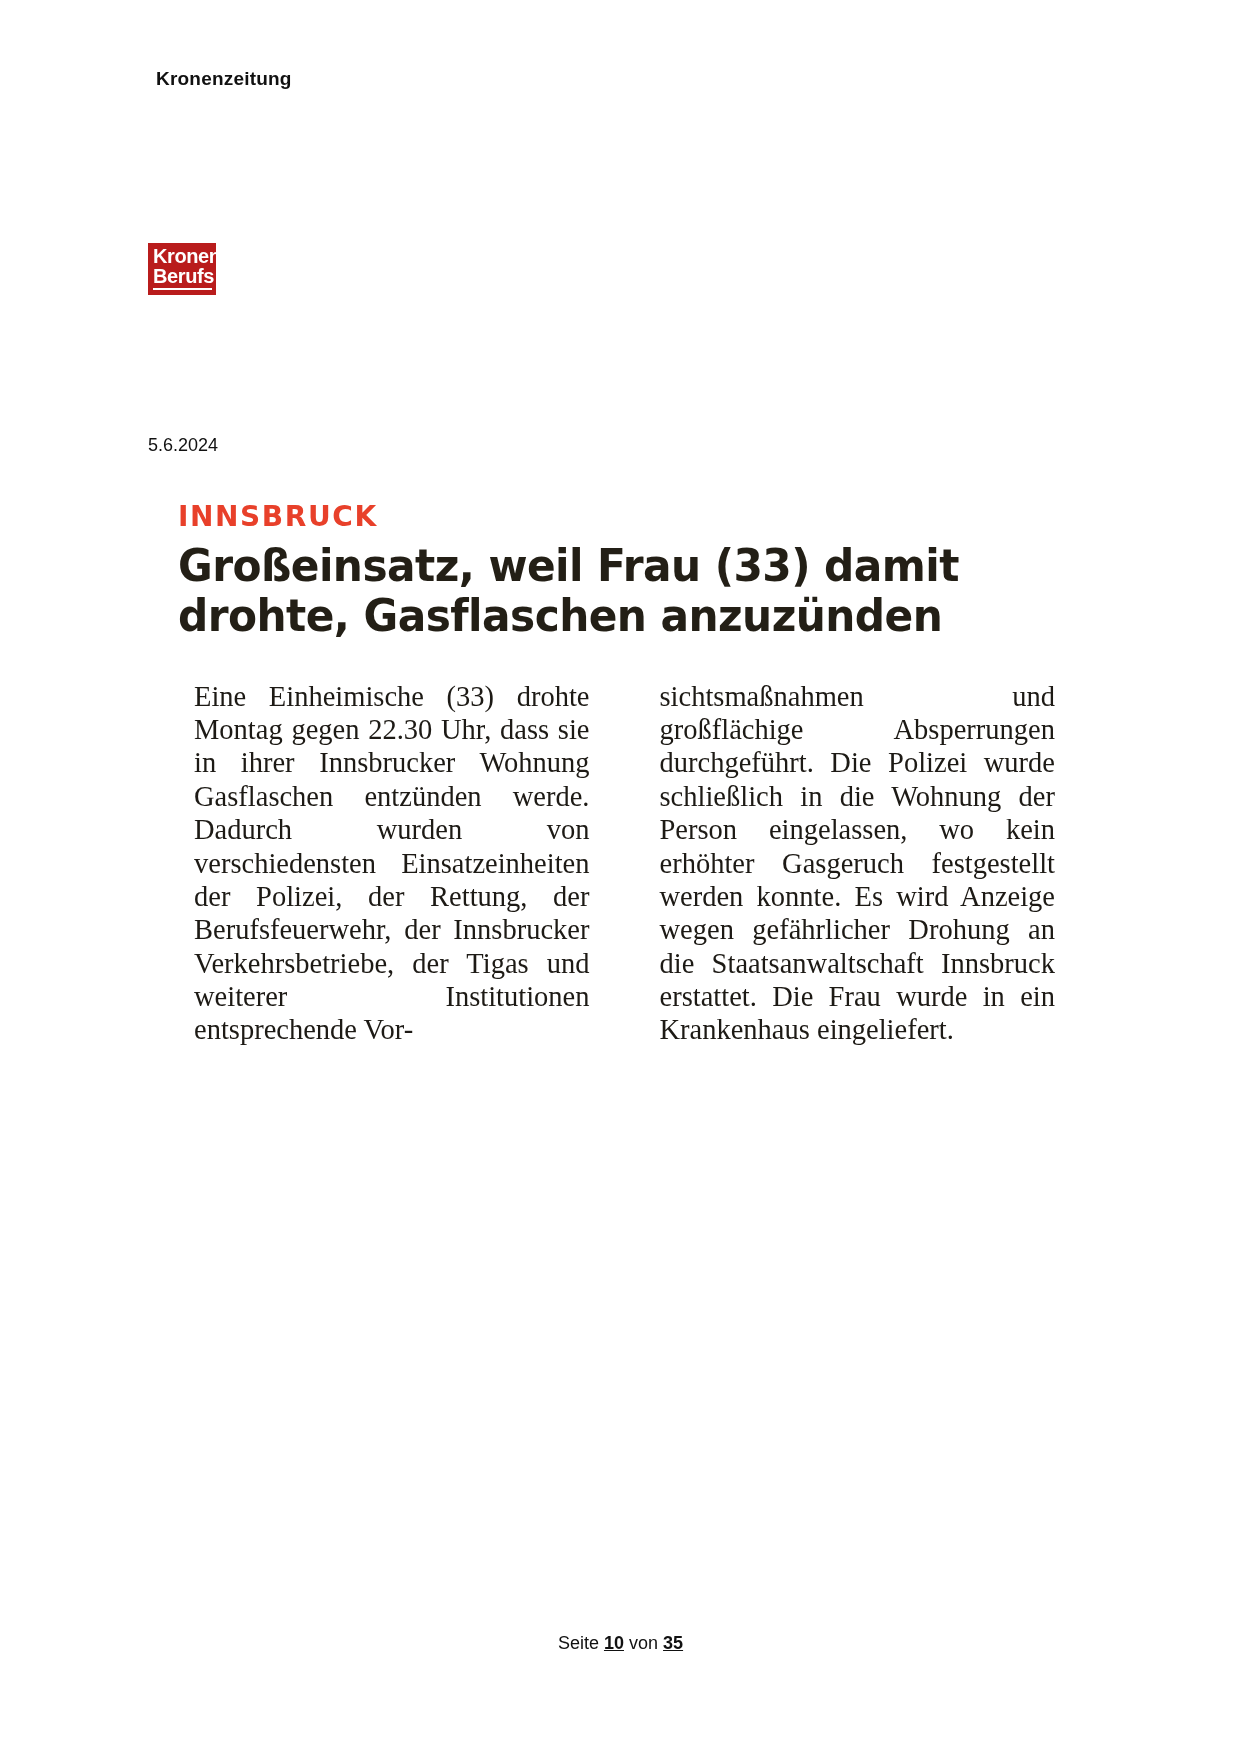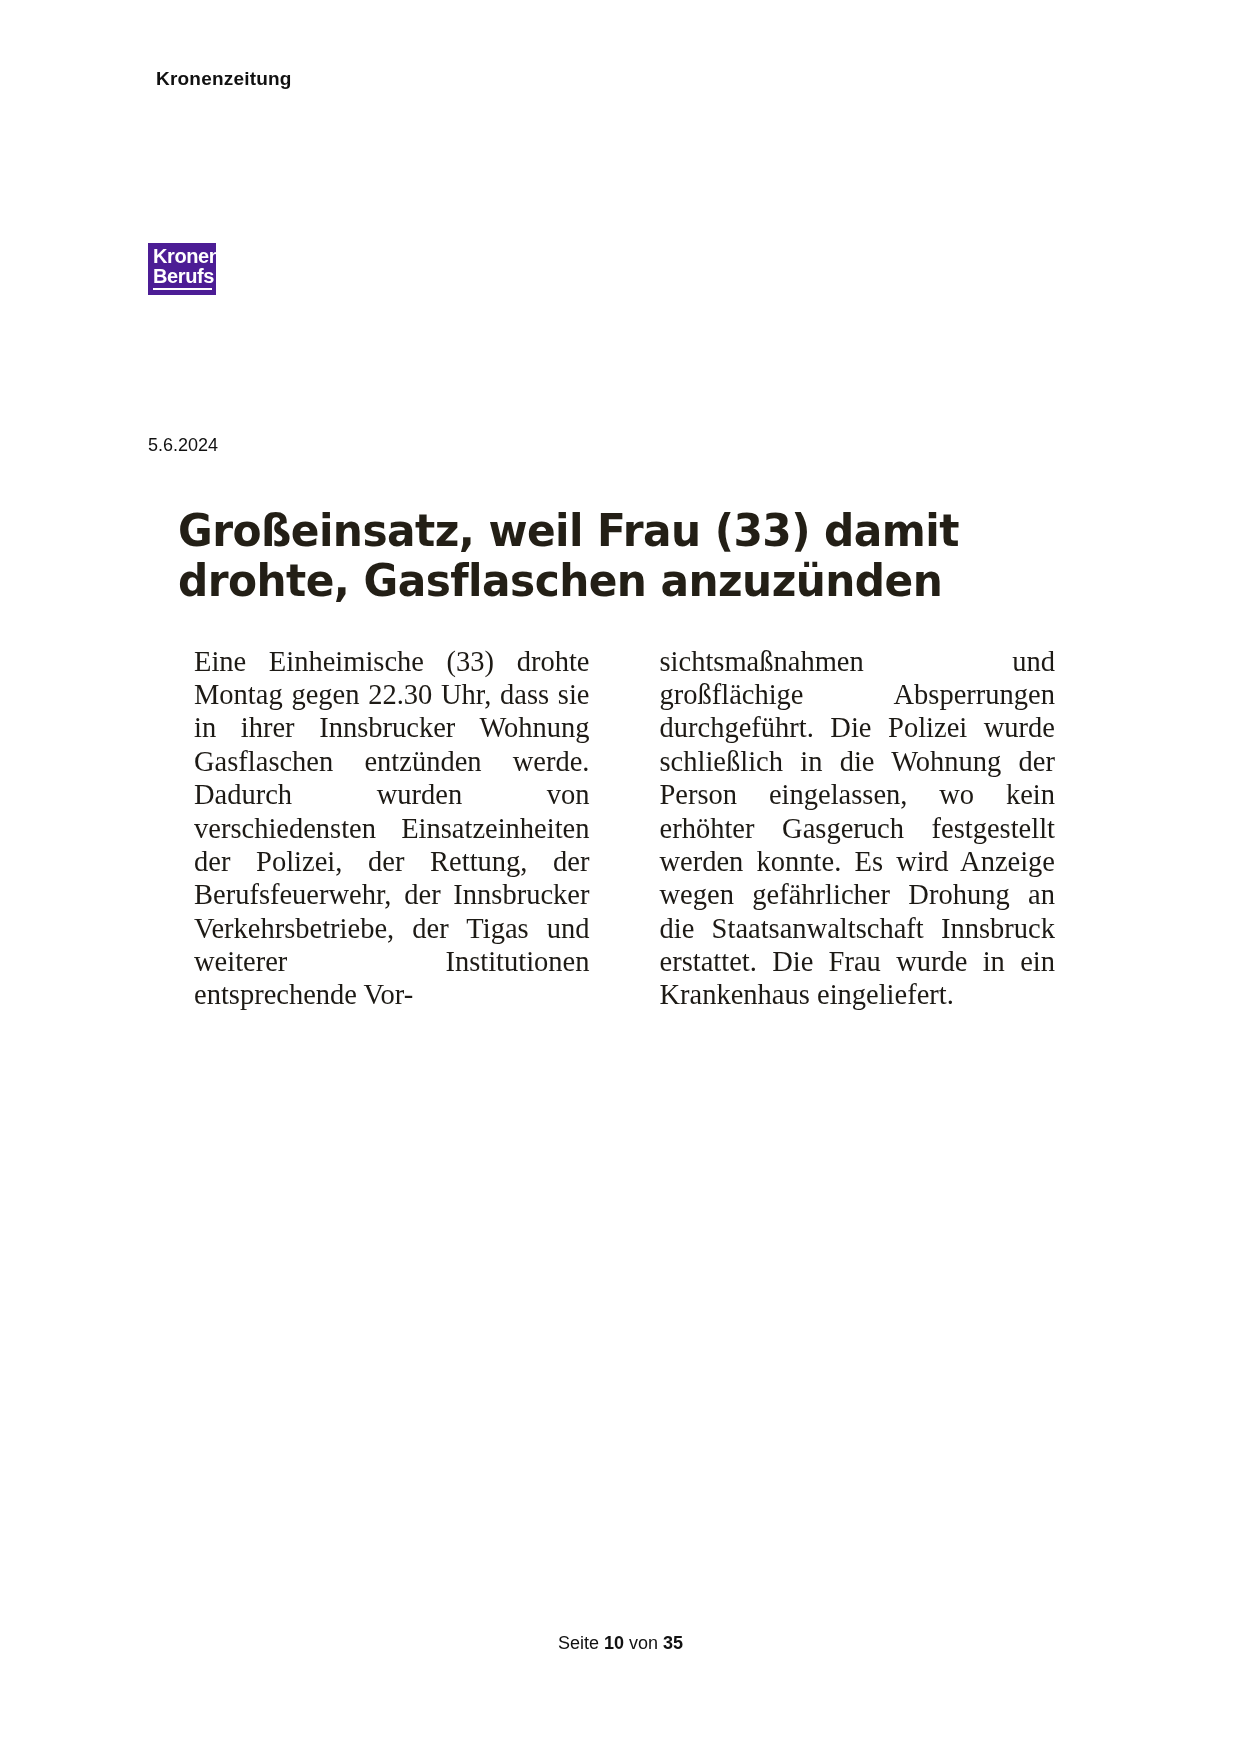--- a/index.html
+++ b/index.html
@@ -33,21 +33,21 @@
     color: #111;
   }
 
   
   .logo-block {
     position: absolute;
     left: 148px;
     top: 243px;
     width: 68px;
     height: 52px;
-    background: #4c1d95;
+    background: #b91c1c;
     color: #ffffff;
     font-family: "Liberation Sans", sans-serif;
     font-weight: bold;
     line-height: 1.02;
     padding: 3px 4px 3px 5px;
     box-sizing: border-box;
     letter-spacing: -0.4px;
   }
   .logo-line1 {
     font-size: 20px;
@@ -140,39 +140,41 @@
     position: absolute;
     left: 0;
     right: 0;
     top: 1633px;
     text-align: center;
     font-size: 18px;
     color: #111;
   }
   .footer .b {
     font-weight: bold;
+    text-decoration: underline;
   }
 </style>
 </head>
 <body>
 
 <div class="page">
 
   <div class="source-name">Kronenzeitung</div>
 
   <div class="logo-block">
     <span class="logo-line1">Kronen</span>
     <span class="logo-line2">Berufs</span>
     <span class="logo-underline"></span>
   </div>
 
 
   <div class="article-date">5.6.2024</div>
 
   <div class="clipping">
+    <div class="kicker">INNSBRUCK</div>
 
     <div class="headline">Großeinsatz, weil Frau (33) damit drohte, Gasflaschen anzuzünden</div>
 
     <div class="columns">
       <div class="col">
         <p>Eine Einheimische (33) drohte Montag gegen 22.30 Uhr, dass sie in ihrer Innsbrucker Wohnung Gasflaschen entzünden werde. Dadurch wurden von verschiedensten Ein­satzeinheiten der Polizei, der Rettung, der Berufs­feuerwehr, der Innsbrucker Verkehrsbetriebe, der Ti­gas und weiterer Institutio­nen entsprechende Vor-</p>
       </div>
       <div class="col">
         <p>sichtsmaßnahmen und großflächige Absperrungen durchgeführt. Die Polizei wurde schließlich in die Wohnung der Person ein­gelassen, wo kein erhöhter Gasgeruch festgestellt wer­den konnte. Es wird Anzei­ge wegen gefährlicher Dro­hung an die Staatsanwalt­schaft Innsbruck erstattet. Die Frau wurde in ein Krankenhaus eingeliefert.</p>
       </div>

